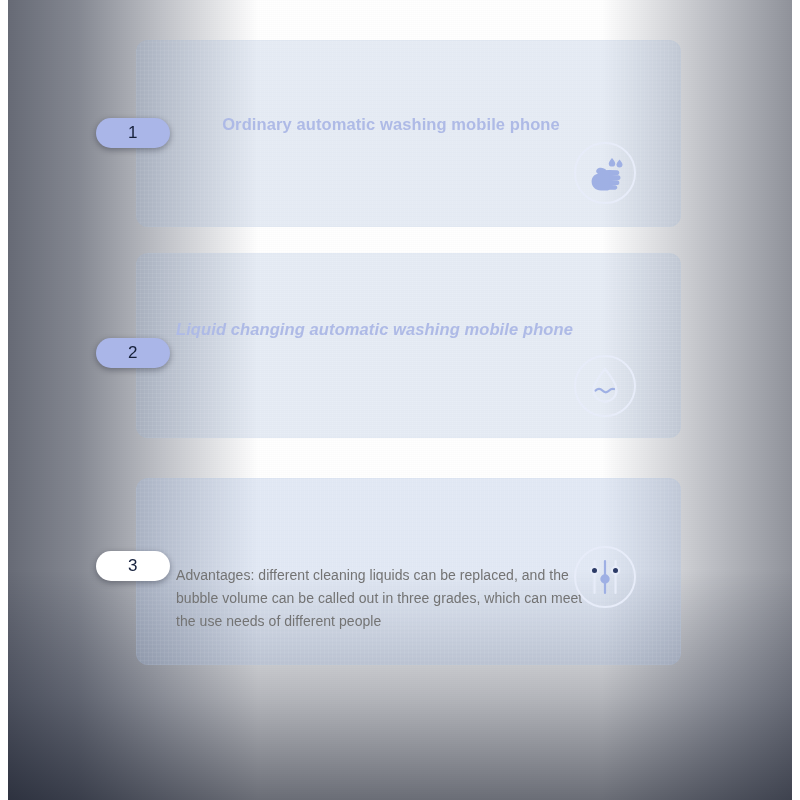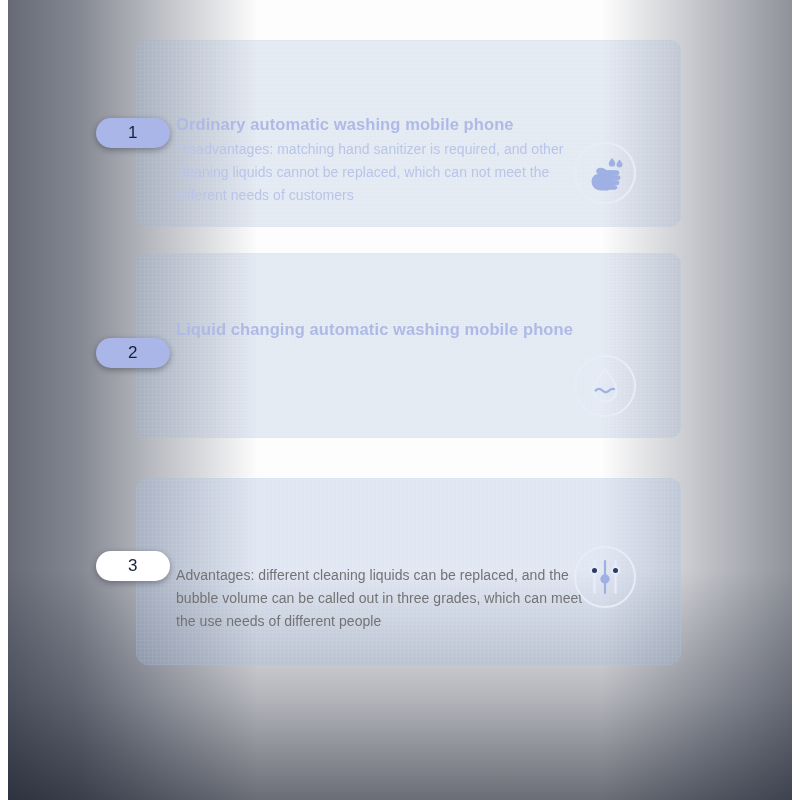--- a/index.html
+++ b/index.html
@@ -162,24 +162,24 @@
     left: 0;
     width: 420px;
     margin: 0;
     font-size: 14px;
     line-height: 23px;
     color: #b9c5e8;
     letter-spacing: 0.05px;
   }
   .card-desc.highlight { color: #737373; }
 
-  #card1 .card-title { top: 74px; }
+  #card1 .card-title { top: 74px; text-align: center; }
   #card1 .card-desc  { top: 98px; }
 
-  #card2 .card-title { top: 66px; }
+  #card2 .card-title { top: 66px; font-style: italic; }
   #card2 .card-desc  { top: 90px; }
 
   #card3 .card-title { top: 40px; width: 440px; }
   #card3 .card-desc  { top: 86px; }
 
   
   .icon-circle {
     position: absolute;
     right: 45px;
     width: 62px;
@@ -201,21 +201,20 @@
 
     <div id="grain"></div>
     <div id="vignette-left"></div>
     <div id="vignette-right"></div>
     <div id="vignette-bottom"></div>
 
     <div class="card" id="card1">
       <div class="card-texture"></div>
       <div class="card-body">
         <p class="card-title">Ordinary automatic washing mobile phone</p>
-        <p class="card-desc">Disadvantages: matching hand sanitizer is required, and other cleaning liquids cannot be replaced, which can not meet the different needs of customers</p>
       </div>
       <div class="icon-circle" id="icon1">
         <svg width="58" height="58" viewBox="0 0 58 58" aria-hidden="true">
 
           <path d="M36 14 c0 0 -3.2 3.6 -3.2 5.4 a3.2 3.2 0 0 0 6.4 0 C39.2 17.6 36 14 36 14 z" fill="#9fb0e4"></path>
           <path d="M43.5 15.5 c0 0 -3 3.4 -3 5.1 a3 3 0 0 0 6 0 C46.5 18.9 43.5 15.5 43.5 15.5 z" fill="#9fb0e4"></path>
 
           <path d="M29 27.5 c1.4 -1.1 3 -1.6 4.6 -1.5 l7.4 0.3 c1.3 0.05 2.3 1.1 2.3 2.4
                    c0 1.3 -1.1 2.35 -2.4 2.35 l-5.6 0 l6.9 0.25 c1.3 0.05 2.3 1.1 2.3 2.4
                    c0 1.3 -1.1 2.35 -2.4 2.35 l-6.8 0 l5.8 0.25 c1.3 0.05 2.25 1.1 2.25 2.35

